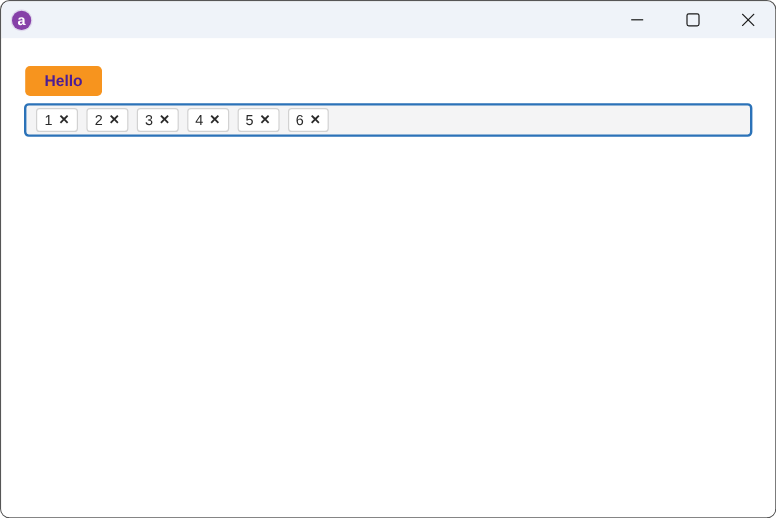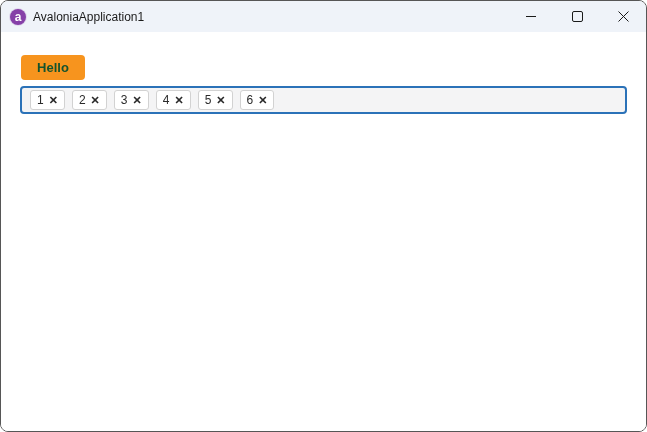--- a/index.html
+++ b/index.html
@@ -85,21 +85,21 @@
     display: flex;
     background: #F7941E;
     border-radius: 4px;
     overflow: hidden;
   }
   .tab {
     width: 64px;
     display: flex;
     align-items: center;
     justify-content: center;
-    color: #14532d;
+    color: #4c1d95;
     font-size: 13px;
     font-weight: 700;
     cursor: default;
     position: relative;
   }
   .tab + .tab::before {
     content: "";
     position: absolute;
     left: 0;
     top: 5px;
@@ -143,21 +143,20 @@
     cursor: default;
   }
 </style>
 </head>
 <body>
 
 <div class="window">
 
   <div class="titlebar">
     <div class="app-logo">a</div>
-    <div class="title-text">AvaloniaApplication1</div>
     <div class="caption-buttons">
       <div class="caption-btn">
         <span class="glyph-min"></span>
       </div>
       <div class="caption-btn">
         <span class="glyph-max"></span>
       </div>
       <div class="caption-btn">
         <svg class="glyph-close" width="11" height="11" viewBox="0 0 11 11">
           <line x1="0.5" y1="0.5" x2="10.5" y2="10.5" stroke="#1a1a1a" stroke-width="1"></line>

